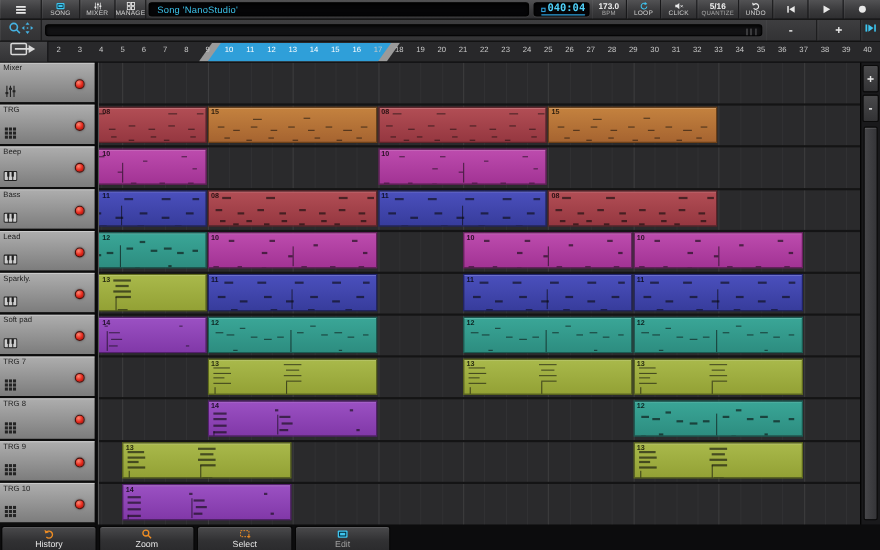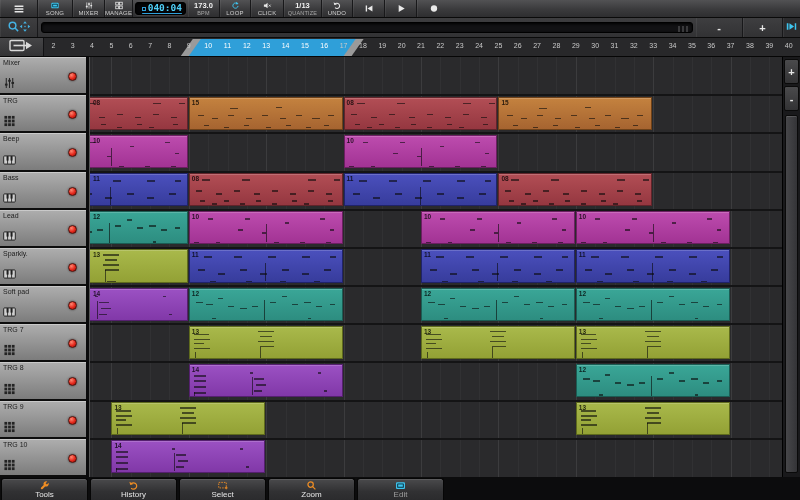--- a/index.html
+++ b/index.html
@@ -142,20 +142,23 @@
             <g fill="none" stroke="#e9e9e9" stroke-width="1.4">
               <rect x="2.2" y="2.2" width="4.8" height="4.8"></rect>
               <rect x="9" y="2.2" width="4.8" height="4.8"></rect>
               <rect x="2.2" y="9" width="4.8" height="4.8"></rect>
               <rect x="9" y="9" width="4.8" height="4.8"></rect>
             </g>
           </svg>
         </span>
       <span class="lab">MANAGE</span>
     </div>
+    <div class="lcd title">
+      <span>Song 'NanoStudio'</span>
+    </div>
     <div class="lcd time">
       <span class="time-digits">
           <i class="tmark"></i>
           <span>040:04</span>
         </span>
       <span class="time-underline"></span>
     </div>
     <div class="tbtn vbtn" style="width:32px">
       <span class="big">173.0</span>
       <span class="lab">BPM</span>
@@ -174,21 +177,21 @@
           <svg viewBox="0 0 16 16">
             <path d="M2.5 6 h2.8 L9 3 v10 L5.3 10 H2.5z" fill="#e9e9e9"></path>
             <g stroke="#e9e9e9" stroke-width="1.3">
               <path d="M11 6.5l3.5 3.5M14.5 6.5L11 10"></path>
             </g>
           </svg>
         </span>
       <span class="lab">CLICK</span>
     </div>
     <div class="tbtn vbtn" style="width:38px">
-      <span class="big">1/13</span>
+      <span class="big">5/16</span>
       <span class="lab">QUANTIZE</span>
     </div>
     <div class="tbtn" style="width:31px">
       <span class="ic">
           <svg viewBox="0 0 16 16">
             <path d="M4.2 6.2 a4.6 4.6 0 1 1 .4 5.6" fill="none" stroke="#e9e9e9" stroke-width="1.8"></path>
             <path d="M2 2.4 l1.3 4.9 4.7-1.6z" fill="#e9e9e9"></path>
           </svg>
         </span>
       <span class="lab">UNDO</span>
@@ -1103,55 +1106,47 @@
         </div>
       <div class="vthumb"></div>
     </div>
   </div>
 
   <div class="bottombar">
     <span id="btools" style="display:flex;gap:2px">
         <div class="bbtn">
           <span class="bicon">
             <svg viewBox="0 0 16 16">
-              <path d="M13.9 4.1 a3.9 3.9 0 0 1 -5 5.2 L5.3 13 a1.55 1.55 0 1 1 -2.2 -2.2 l3.7 -3.6 a3.9 3.9 0 0 1 5.2 -5 L9.6 4.6 l1.9 1.9z" fill="#ee8d24"></path>
-            </svg>
-          </span>
-          <span class="blab">Tools</span>
+              <path d="M4.2 6.2 a4.6 4.6 0 1 1 .4 5.6" fill="none" stroke="#ee8d24" stroke-width="1.8"></path>
+              <path d="M2 2.4 l1.3 4.9 4.7-1.6z" fill="#ee8d24"></path>
+            </svg>
+          </span>
+          <span class="blab">History</span>
         </div>
         <div class="bbtn">
           <span class="bicon">
             <svg viewBox="0 0 16 16">
-              <path d="M4.2 6.2 a4.6 4.6 0 1 1 .4 5.6" fill="none" stroke="#ee8d24" stroke-width="1.8"></path>
-              <path d="M2 2.4 l1.3 4.9 4.7-1.6z" fill="#ee8d24"></path>
-            </svg>
-          </span>
-          <span class="blab">History</span>
+              <g stroke="#ee8d24" stroke-width="1.8" fill="none">
+                <circle cx="6.7" cy="6.7" r="3.9"></circle>
+                <path d="M9.6 9.6 L13.6 13.6"></path>
+              </g>
+            </svg>
+          </span>
+          <span class="blab">Zoom</span>
         </div>
         <div class="bbtn">
           <span class="bicon">
             <svg viewBox="0 0 16 16">
               <rect x="2.5" y="3.5" width="11" height="8" fill="none" stroke="#ee8d24" stroke-width="1.3" stroke-dasharray="2.2 1.6"></rect>
               <g stroke="#ee8d24" stroke-width="1.3">
                 <path d="M13.5 9.5 v4 M11.5 11.5 h4"></path>
               </g>
             </svg>
           </span>
           <span class="blab">Select</span>
-        </div>
-        <div class="bbtn">
-          <span class="bicon">
-            <svg viewBox="0 0 16 16">
-              <g stroke="#ee8d24" stroke-width="1.8" fill="none">
-                <circle cx="6.7" cy="6.7" r="3.9"></circle>
-                <path d="M9.6 9.6 L13.6 13.6"></path>
-              </g>
-            </svg>
-          </span>
-          <span class="blab">Zoom</span>
         </div>
       </span>
     <div class="bbtn edit" style="flex:0 0 87px">
       <span class="bicon">
           <svg viewBox="0 0 16 16">
             <rect x="1.5" y="3.2" width="13" height="9.8" rx="1.5" fill="#3ec5ef"></rect>
             <rect x="3.2" y="5" width="9.6" height="6.2" rx=".8" fill="#07303f"></rect>
             <rect x="4.6" y="6.4" width="6.8" height="3.4" fill="#3ec5ef"></rect>
           </svg>
         </span>

